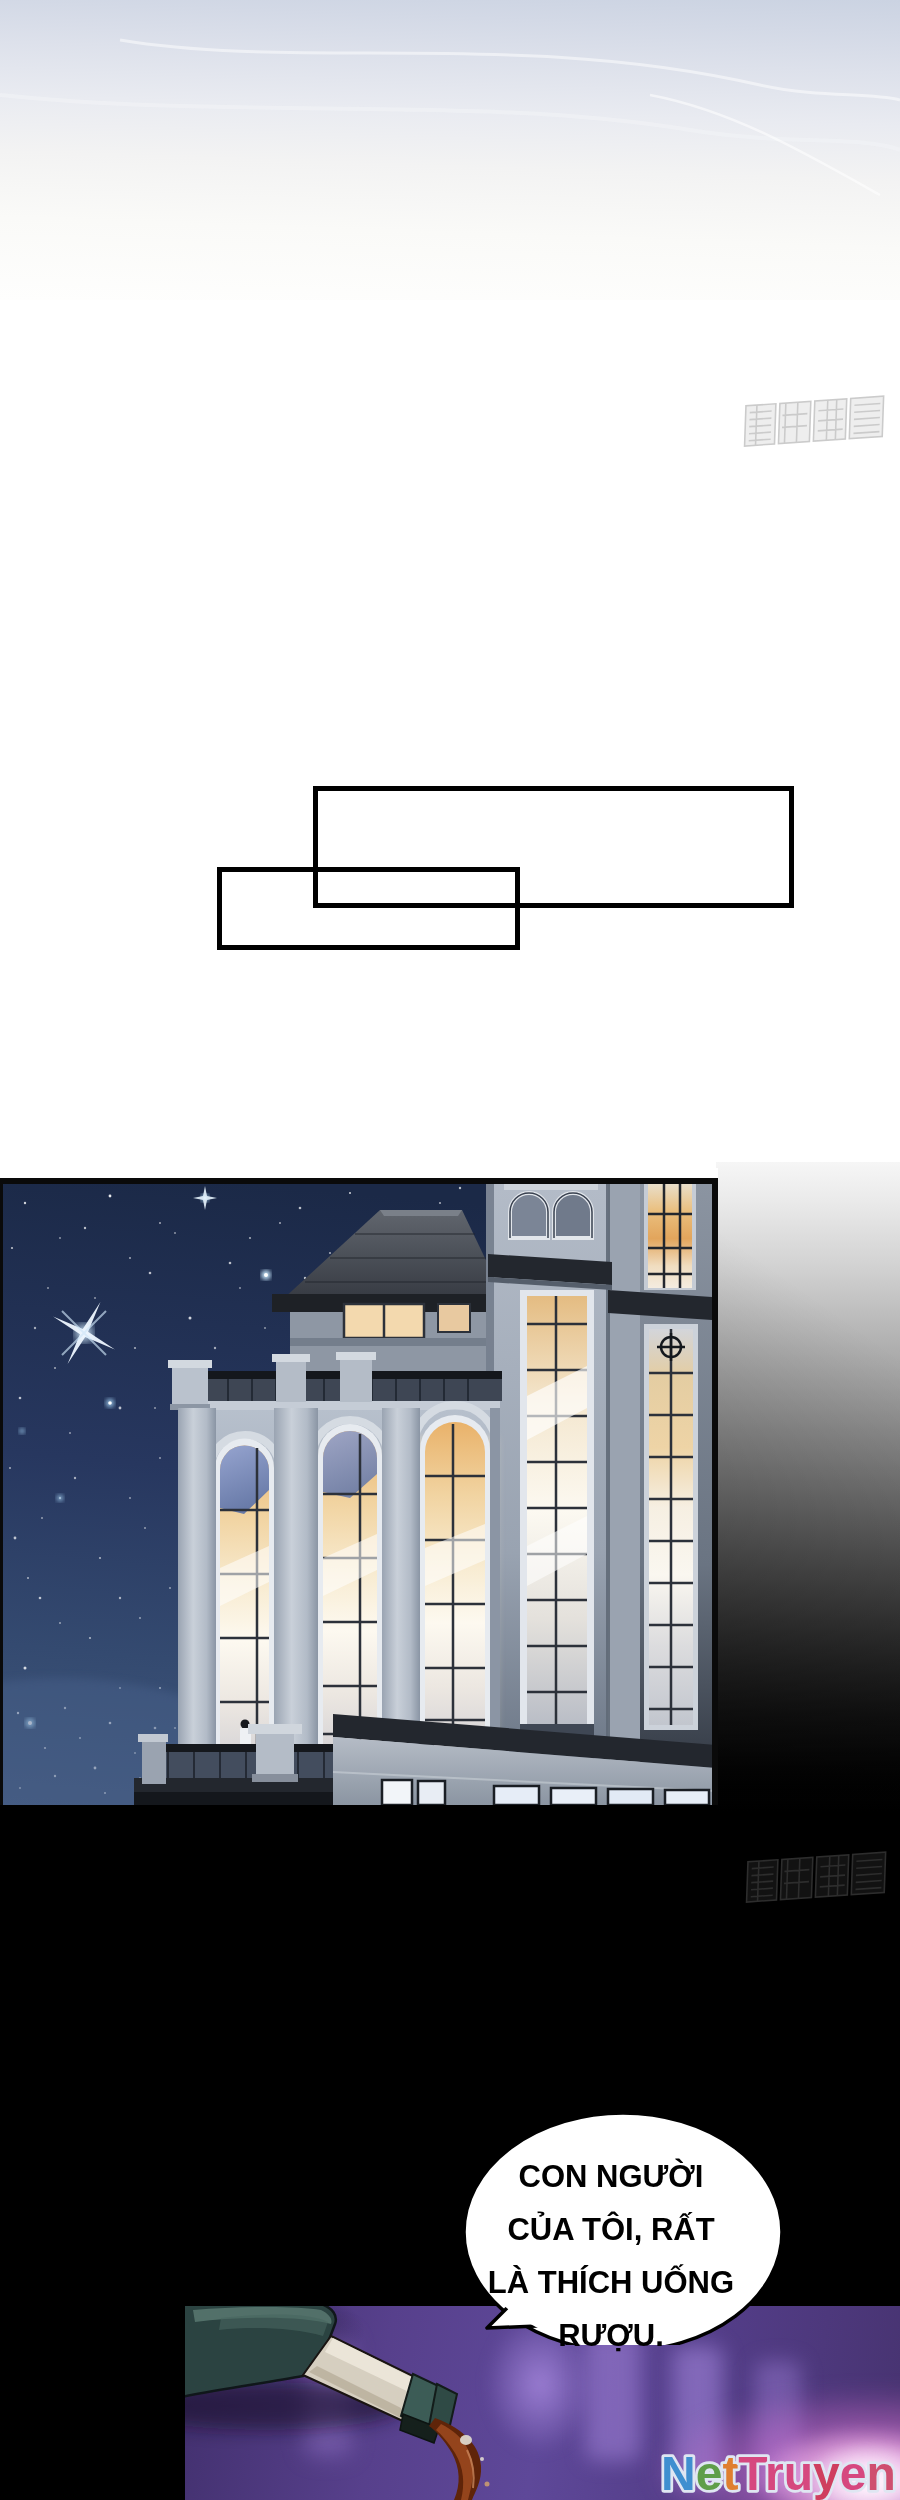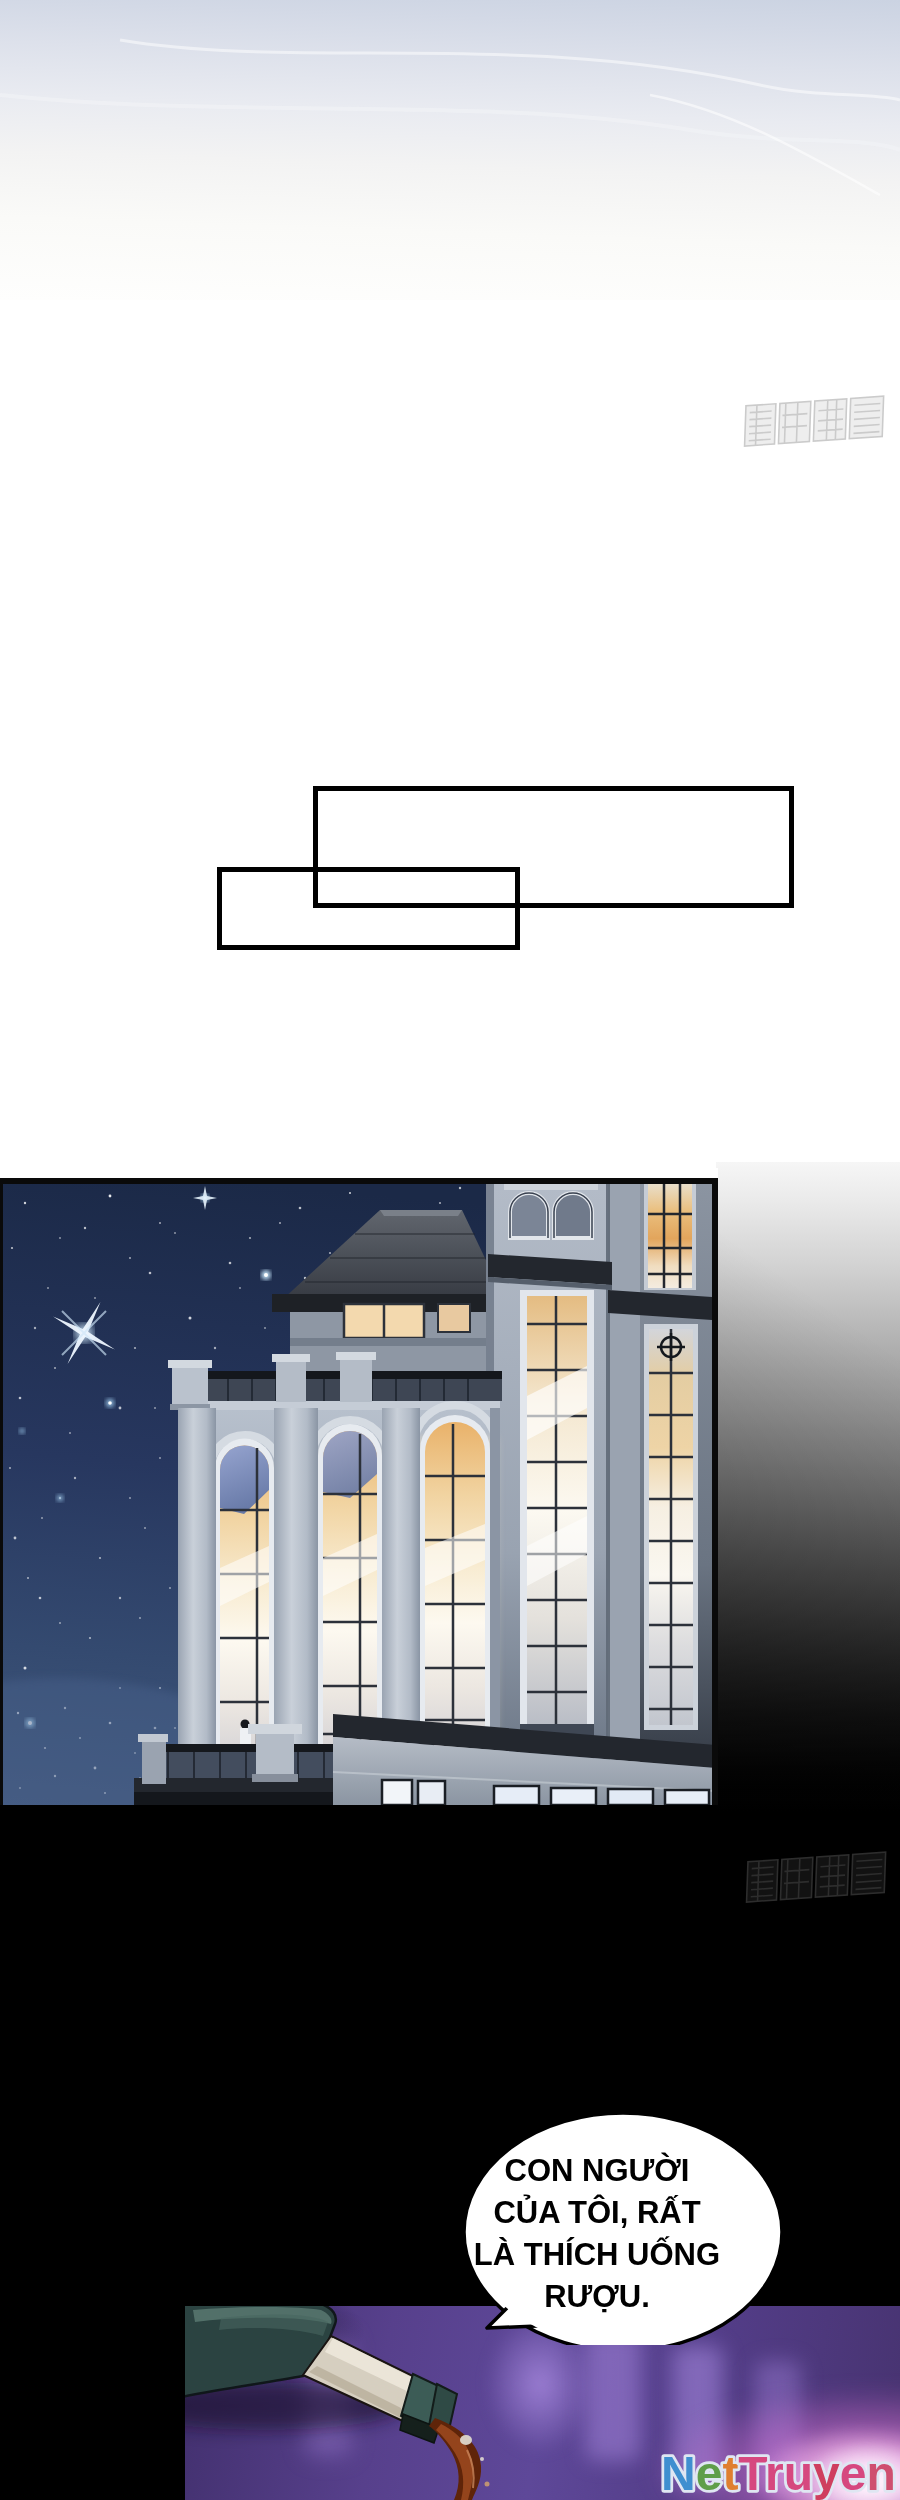--- a/index.html
+++ b/index.html
@@ -555,19 +555,19 @@
     <circle cx="297" cy="153" r="2" fill="#e8e2d4" opacity="0.85"></circle>
   </svg>
 </div>
 
 <svg class="abs" style="left:440px;top:2095px" width="360" height="250" viewBox="0 0 360 250">
   <ellipse cx="183" cy="137" rx="159" ry="119" fill="#fff" stroke="#000" stroke-width="3.5"></ellipse>
   <path d="M84,196 L47,233 L144,229 Z" fill="#fff" stroke="#000" stroke-width="3.5" stroke-linejoin="round"></path>
   <ellipse cx="183" cy="137" rx="155" ry="115" fill="#fff"></ellipse>
 </svg>
 
-<div class="abs" style="left:437px;top:2150px;width:320px;text-align:center;font-weight:bold;font-size:31px;line-height:42px;color:#000;letter-spacing:0px;">CON NGƯỜI<br>CỦA TÔI, RẤT<br>LÀ THÍCH UỐNG<br>RƯỢU.</div>
+<div class="abs" style="left:451px;top:2150px;width:320px;text-align:center;font-weight:bold;font-size:31px;line-height:53px;color:#000;letter-spacing:0px;">CON NGƯỜI<br>CỦA TÔI, RẤT<br>LÀ THÍCH UỐNG<br>RƯỢU.</div>
 
 <svg class="abs" style="left:650px;top:2443px" width="250" height="57" viewBox="0 0 250 57">
   <text x="11" y="47" font-family="Liberation Sans, sans-serif" font-weight="bold" font-size="48" letter-spacing="0" paint-order="stroke" stroke="#dfe6f2" stroke-width="5.5" stroke-linejoin="round"><tspan fill="#3f8fd0">N</tspan><tspan fill="#5f9e4a">e</tspan><tspan fill="#df7f2f">t</tspan><tspan fill="#d6487f">T</tspan><tspan fill="#d6487f">r</tspan><tspan fill="#d6487f">u</tspan><tspan fill="#cf3f5f">y</tspan><tspan fill="#d6487f">e</tspan><tspan fill="#cf4f6f">n</tspan></text>
 </svg>
 
 </div>
 
 </body></html>

